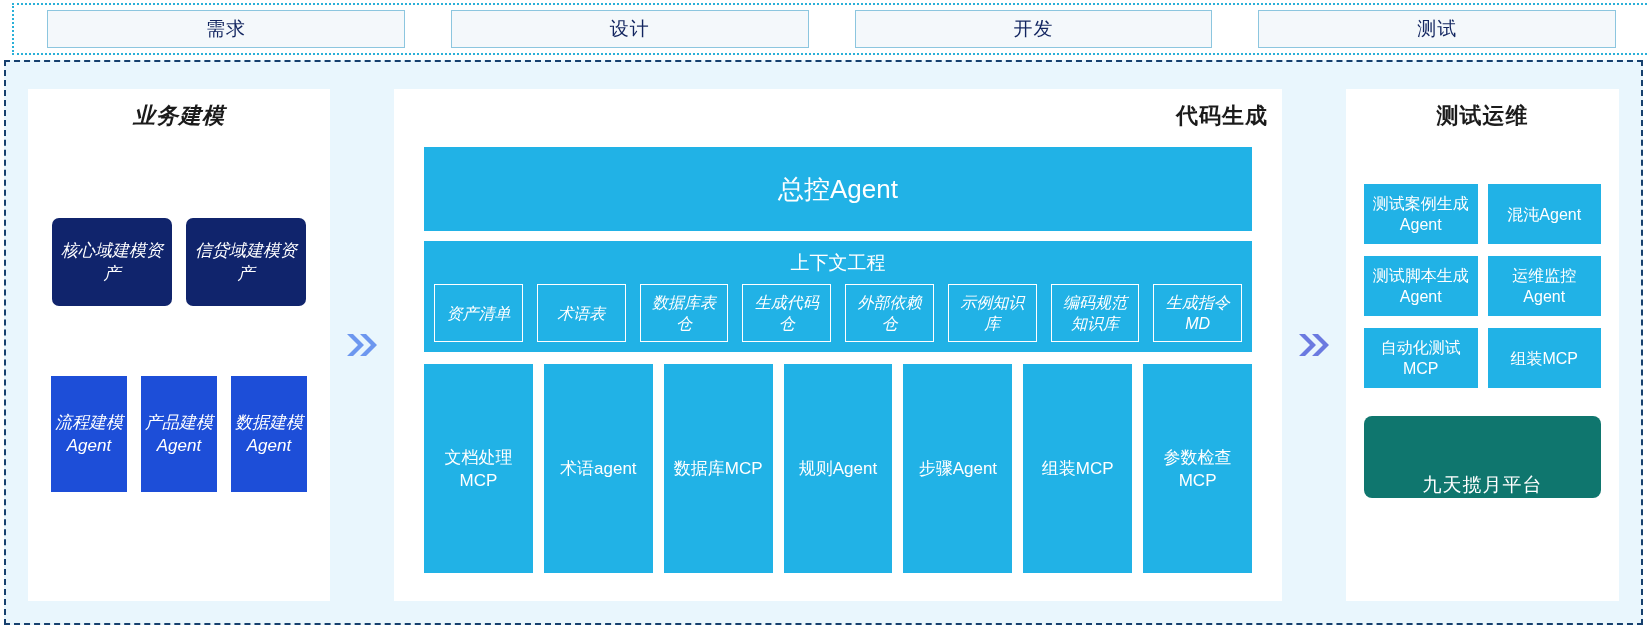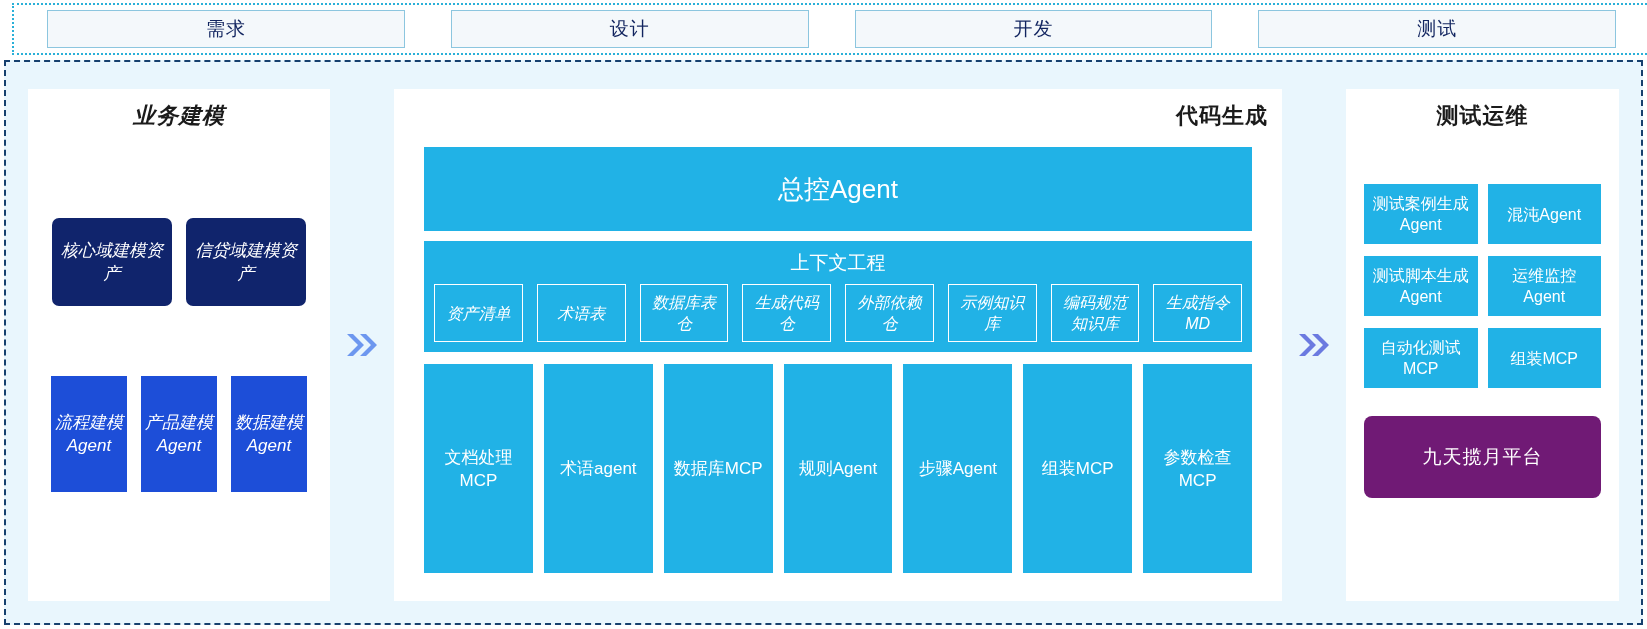--- a/index.html
+++ b/index.html
@@ -237,26 +237,26 @@
     display: flex;
     align-items: center;
     justify-content: center;
     text-align: center;
     padding: 2px 4px;
     box-sizing: border-box;
   }
   .platform-box {
     margin-top: 28px;
     height: 82px;
-    background: #701a75;
+    background: #0f766e;
     border-radius: 8px;
     color: #ffffff;
     font-size: 19px;
     display: flex;
-    align-items: center;
+    align-items: flex-end;
     justify-content: center;
     letter-spacing: 1px;
   }
 </style>
 </head>
 <body>
 
 <div class="page">
 
   <div class="phase-strip">

